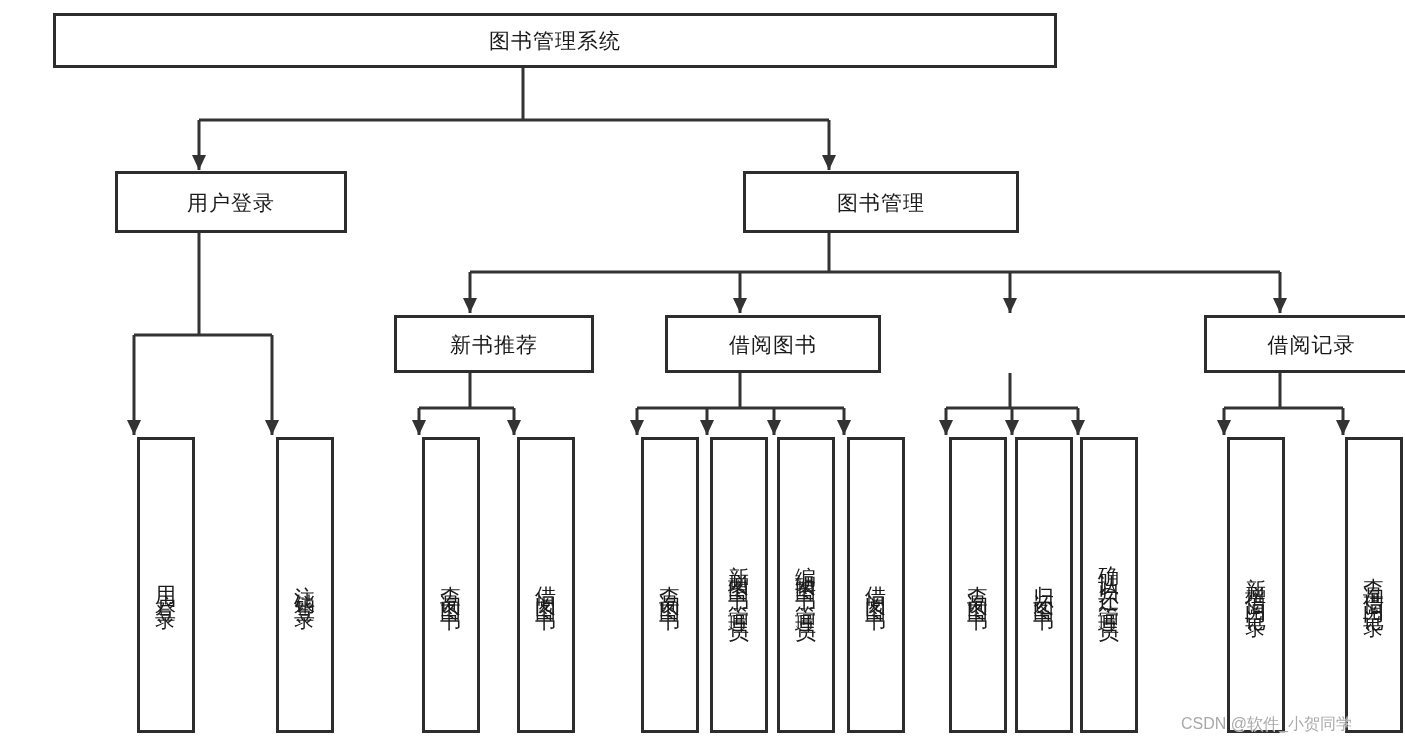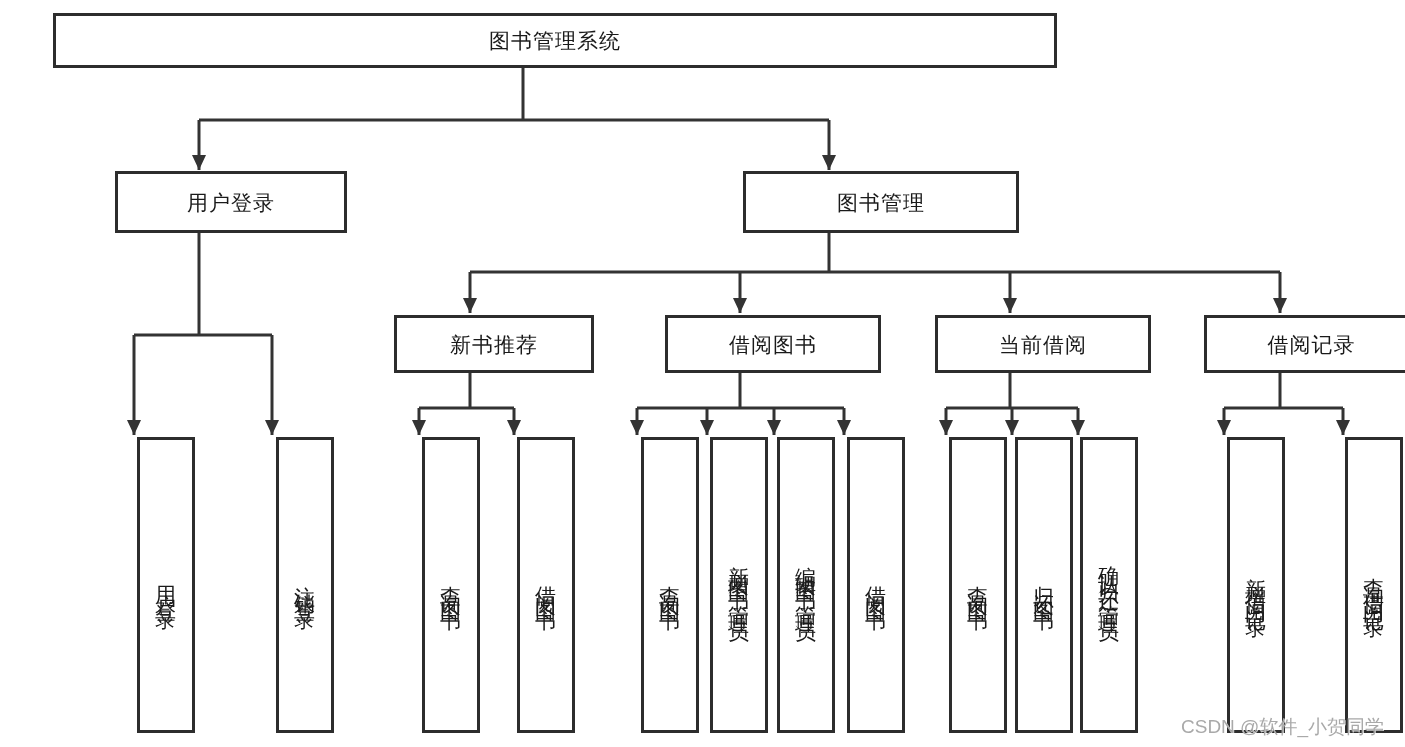--- a/index.html
+++ b/index.html
@@ -46,21 +46,21 @@
     font-size: 21px;
     writing-mode: vertical-rl;
     text-orientation: mixed;
     letter-spacing: 8px;
     line-height: 1;
   }
   #watermark {
     position: absolute;
     left: 1181px;
     top: 714px;
-    font-size: 19px;
+    font-size: 16px;
     color: var(--watermark, #a9a9a9);
     text-shadow: 1px 1px 0 rgba(255,255,255,0.75);
     z-index: 5;
     white-space: nowrap;
   }
 </style>
 </head>
 <body>
 
 <div id="canvas">
@@ -93,21 +93,20 @@
     <line class="arrowline" x1="1343" y1="408" x2="1343" y2="435" marker-end="url(#arw)"></line>
   </svg>
 
   <div class="node h" style="left:21px;top:13px;width:1004px;height:55px">图书管理系统</div>
 
   <div class="node h" style="left:83px;top:171px;width:232px;height:62px">用户登录</div>
   <div class="node h" style="left:711px;top:171px;width:276px;height:62px">图书管理</div>
 
   <div class="node h" style="left:362px;top:315px;width:200px;height:58px">新书推荐</div>
   <div class="node h" style="left:633px;top:315px;width:216px;height:58px">借阅图书</div>
-  <div class="node h" style="left:903px;top:315px;width:216px;height:58px">当前借阅</div>
   <div class="node h" style="left:1172px;top:315px;width:215px;height:58px">借阅记录</div>
 
   <div class="node v" style="left:105px">用户登录</div>
   <div class="node v" style="left:244px">注销登录</div>
 
   <div class="node v" style="left:390px">查询图书</div>
   <div class="node v" style="left:485px">借阅图书</div>
 
   <div class="node v" style="left:609px">查询图书</div>
   <div class="node v" style="left:678px">新增图书（管理员）</div>

